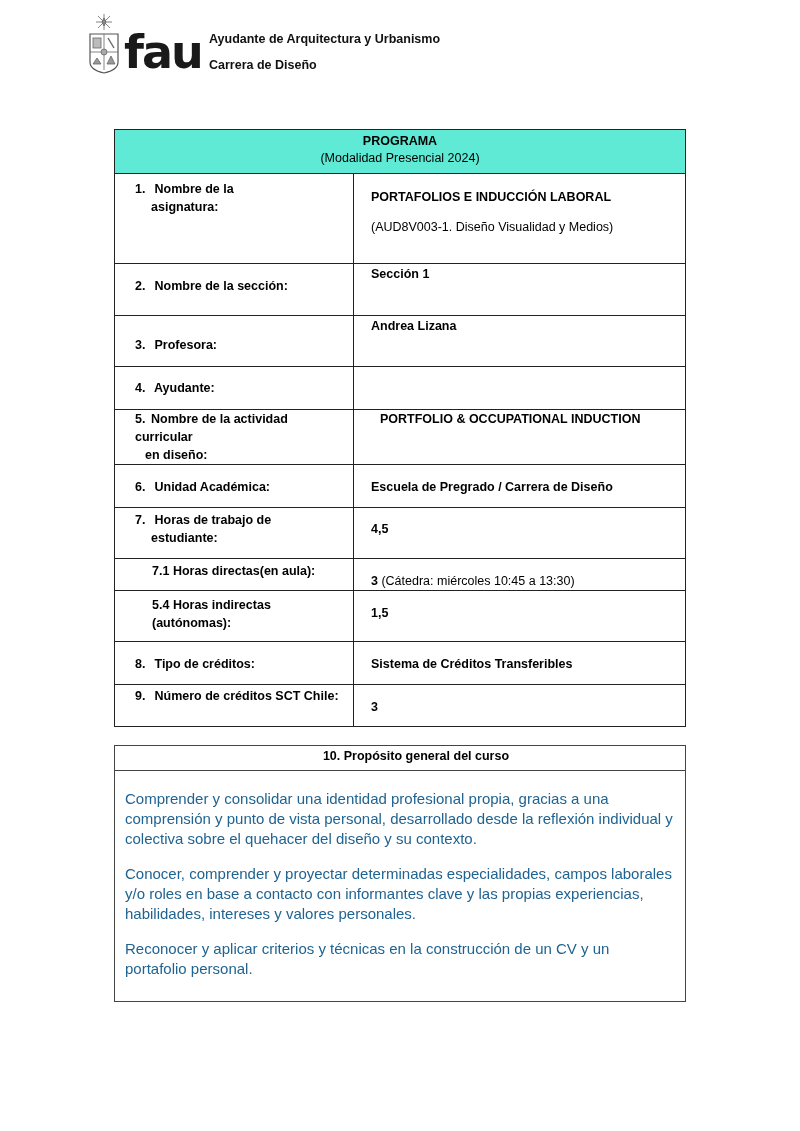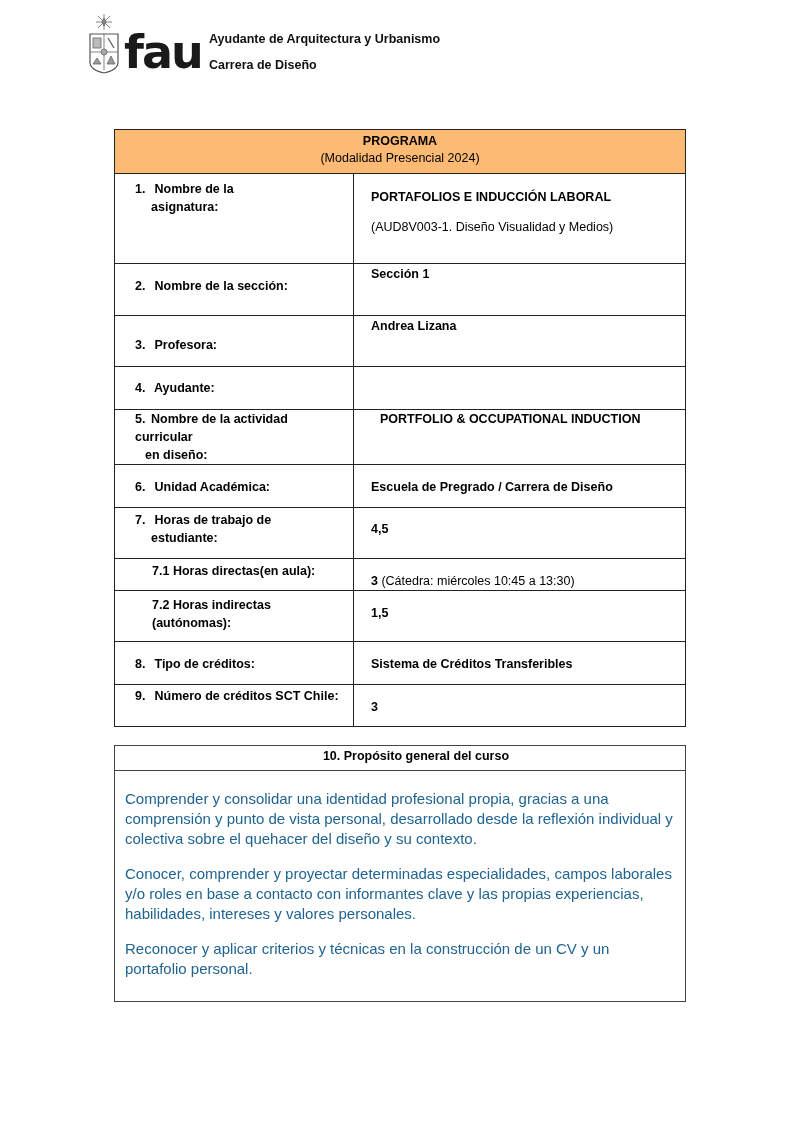--- a/index.html
+++ b/index.html
@@ -7,21 +7,21 @@
   body { position: relative; font-family: "Liberation Sans", "DejaVu Sans", sans-serif; color: #000; overflow: hidden; }
 
   .header { position: absolute; left: 88px; top: 12px; height: 64px; width: 400px; }
   .crest { position: absolute; left: 0; top: 0; width: 32px; height: 62px; }
   .fau-logo { position: absolute; left: 36px; top: 14px; font-family: "DejaVu Sans", sans-serif; font-weight: bold; font-size: 46px; letter-spacing: -2px; line-height: 52px; color: #1a1a1a; }
   .fac-name { position: absolute; left: 121px; top: 20px; font-size: 12.5px; font-weight: bold; color: #111; }
   .carrera { position: absolute; left: 121px; top: 46px; font-size: 12.5px; font-weight: bold; color: #111; }
 
   table.prog { position: absolute; left: 114px; top: 129px; width: 572px; border-collapse: collapse; font-size: 12.5px; }
   table.prog td { border: 1.5px solid #222; vertical-align: top; }
-  .title-cell { background: #fdba74; text-align: center; height: 44px; padding-top: 3px; line-height: 17px; }
+  .title-cell { background: #5eead4; text-align: center; height: 44px; padding-top: 3px; line-height: 17px; }
   .title-cell .t1 { font-weight: bold; }
   .lbl { width: 239px; padding: 6px 8px 0 20px; font-weight: bold; line-height: 18px; }
   .lbl .num { display: inline-block; width: 16px; }
   .lbl .indent { padding-left: 16px; display: block; }
   .lbl.sub { padding-left: 37px; }
   .val { padding: 6px 8px 0 17px; line-height: 18px; }
   .val .bold { font-weight: bold; }
   .val .gap { height: 12px; }
 
   .purpose { position: absolute; left: 114px; top: 745px; width: 572px; border: 1.5px solid #444; }
@@ -94,21 +94,21 @@
   </tr>
   <tr style="height:51px">
     <td class="lbl" style="padding-top:3px"><span class="num">7.</span> <span>Horas de trabajo de</span><span class="indent">estudiante:</span></td>
     <td class="val" style="padding-top:12px"><span class="bold">4,5</span></td>
   </tr>
   <tr style="height:31px">
     <td class="lbl sub" style="padding-top:3px"><span>7.1</span> <span>Horas directas(en aula):</span></td>
     <td class="val" style="padding-top:13px"><span class="bold">3</span><span> (Cátedra: miércoles 10:45 a 13:30)</span></td>
   </tr>
   <tr style="height:51px">
-    <td class="lbl sub" style="padding-top:5px"><span>7.2</span> <span>Horas indirectas</span><span style="display:block">(autónomas):</span></td>
+    <td class="lbl sub" style="padding-top:5px"><span>5.4</span> <span>Horas indirectas</span><span style="display:block">(autónomas):</span></td>
     <td class="val" style="padding-top:13px"><span class="bold">1,5</span></td>
   </tr>
   <tr style="height:43px">
     <td class="lbl" style="padding-top:13px"><span class="num">8.</span> <span>Tipo de créditos:</span></td>
     <td class="val" style="padding-top:13px"><span class="bold">Sistema de Créditos Transferibles</span></td>
   </tr>
   <tr style="height:42px">
     <td class="lbl" style="padding-top:2px"><span class="num">9.</span> <span>Número de créditos SCT Chile:</span></td>
     <td class="val" style="padding-top:13px"><span class="bold">3</span></td>
   </tr>

